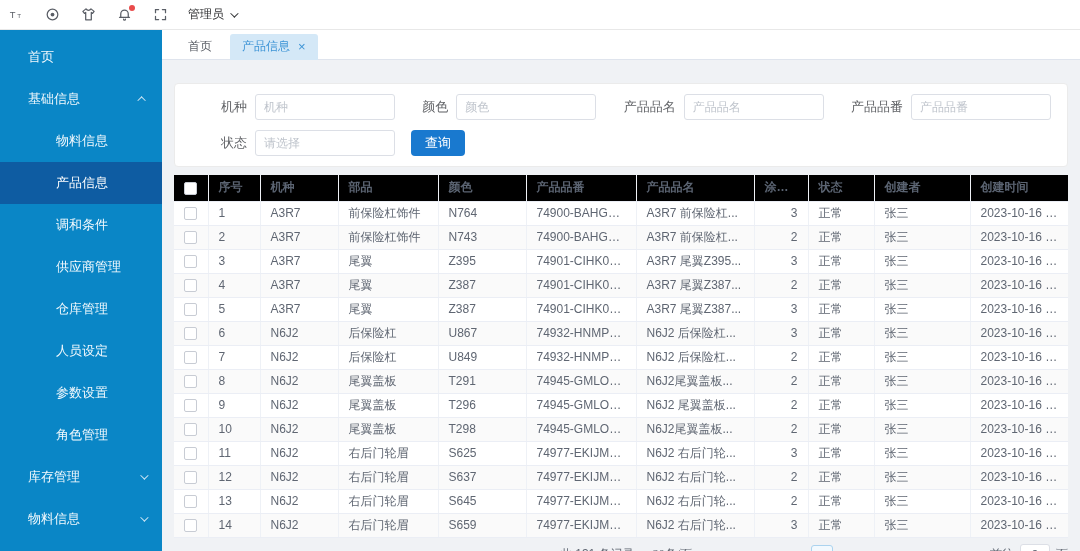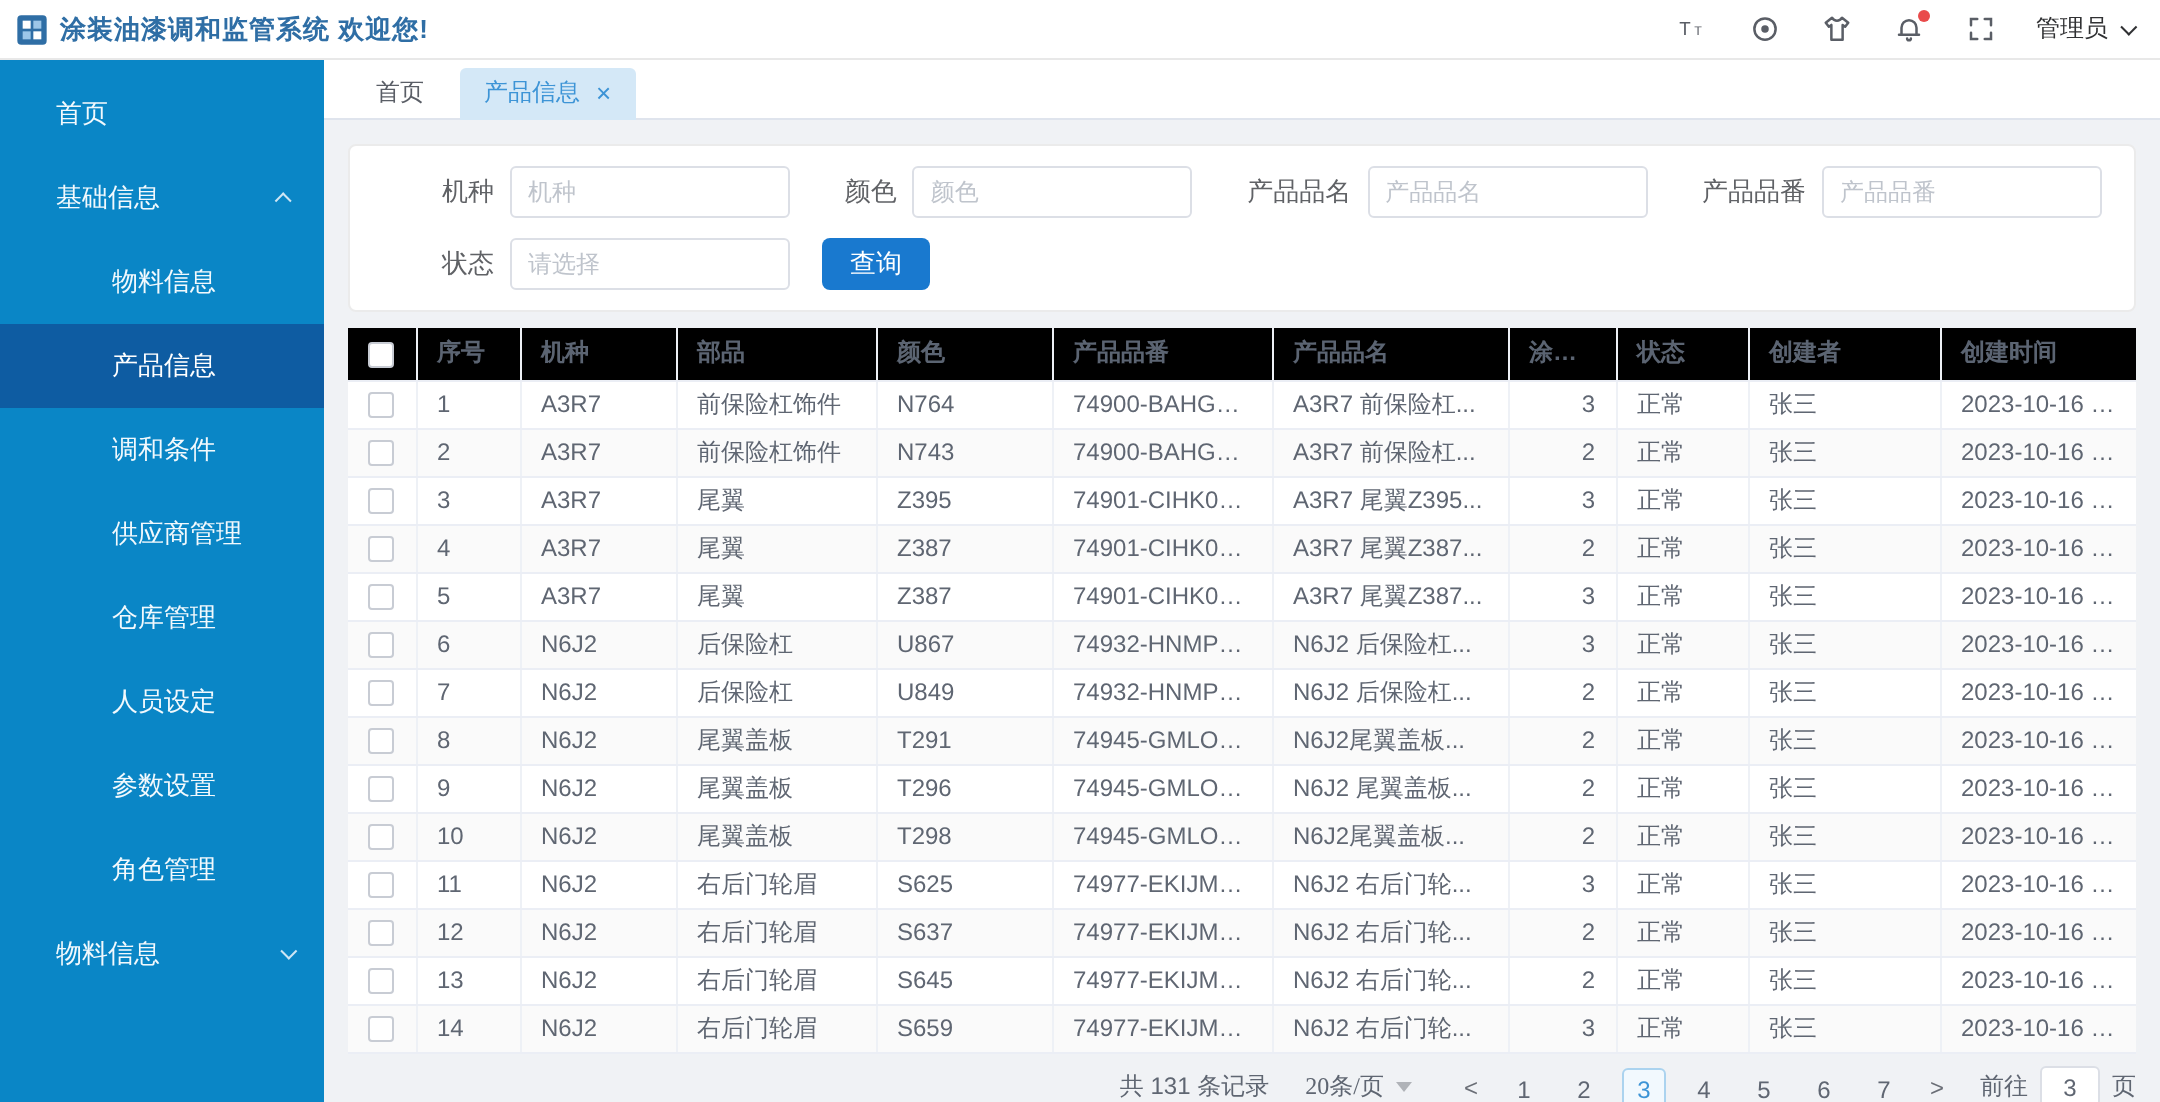--- a/index.html
+++ b/index.html
@@ -33,21 +33,21 @@
   .main { flex:1; background:#f0f2f5; display:flex; flex-direction:column; min-width:0; }
 
   
   .tabbar { height:30px; flex:0 0 30px; background:#fff; border-bottom:1px solid #dfe4ed;
     display:flex; align-items:center; padding-left:14px; gap:6px; }
   .tab { height:26px; display:flex; align-items:center; padding:0 12px; font-size:12px;
     color:#5a5e66; cursor:pointer; border-radius:3px 3px 0 0; margin-top:4px; }
   .tab.active { background:#d4e8f7; color:#3d94d6; }
   .tab .close { margin-left:8px; font-size:13px; line-height:1; }
 
-  .content { flex:1; padding:12px 12px; min-height:0; }
+  .content { flex:1; padding:23px 12px; min-height:0; }
 
   
   .search-card { background:#fff; border:1px solid #ebebeb; border-radius:4px; padding:10px 16px; }
   .form-row { display:flex; align-items:center; justify-content:space-between; }
   .form-row + .form-row { margin-top:10px; justify-content:flex-start; }
   .fg { display:flex; align-items:center; }
   .fg .lab { font-size:13px; color:#606266; margin-right:8px; white-space:nowrap; }
   .fg .lab.sm { min-width:56px; text-align:right; }
   .inp { width:140px; height:26px; border:1px solid #dcdfe6; border-radius:3px; font-size:12px;
     padding:0 8px; color:#606266; outline:none; font-family:inherit; background:#fff; }
@@ -83,32 +83,20 @@
   .pg-goto { margin-left:10px;text-align:center; }
   .goto-inp { width:30px; height:22px; border:1px solid #dcdfe6; border-radius:3px;
     text-align:center; font-size:12px; color:#5f6672; margin:0 6px; outline:none; font-family:inherit;}
 </style>
 </head>
 <body>
 
 <div class="app">
 
   <header class="topbar">
-    <div class="brand">
-      <span class="logo">
-        <svg viewBox="0 0 24 24">
-            <rect x="1" y="1" width="22" height="22" rx="3" fill="#2f6ea5"></rect>
-            <rect x="5" y="5" width="6" height="6" fill="#ffffff"></rect>
-            <rect x="13" y="5" width="6" height="6" fill="#9cc6e8"></rect>
-            <rect x="5" y="13" width="6" height="6" fill="#9cc6e8"></rect>
-            <rect x="13" y="13" width="6" height="6" fill="#ffffff"></rect>
-          </svg>
-      </span>
-      <span class="app-title">涂装油漆调和监管系统 欢迎您!</span>
-    </div>
     <div class="top-actions">
       <span class="tool">
         <svg viewBox="0 0 24 24">
             <text x="1" y="17" font-size="15" fill="currentColor" font-family="inherit">T</text>
             <text x="13" y="17" font-size="10" fill="currentColor" font-family="inherit">T</text>
           </svg>
       </span>
       <span class="tool">
         <svg viewBox="0 0 24 24" fill="none" stroke="currentColor" stroke-width="2">
             <circle cx="12" cy="12" r="8.5"></circle>
@@ -169,20 +157,24 @@
           <span class="sb-label">仓库管理</span>
         </div>
         <div class="sb-item sub">
           <span class="sb-label">人员设定</span>
         </div>
         <div class="sb-item sub">
           <span class="sb-label">参数设置</span>
         </div>
         <div class="sb-item sub">
           <span class="sb-label">角色管理</span>
+        </div>
+        <div class="sb-item top">
+          <span class="sb-label">库存管理</span>
+          <i class="chev down"></i>
         </div>
         <div class="sb-item top">
           <span class="sb-label">物料信息</span>
           <i class="chev down"></i>
         </div>
       </nav>
 
     <main class="main">
       <div class="tabbar" id="tabbar">
           <div class="tab">

